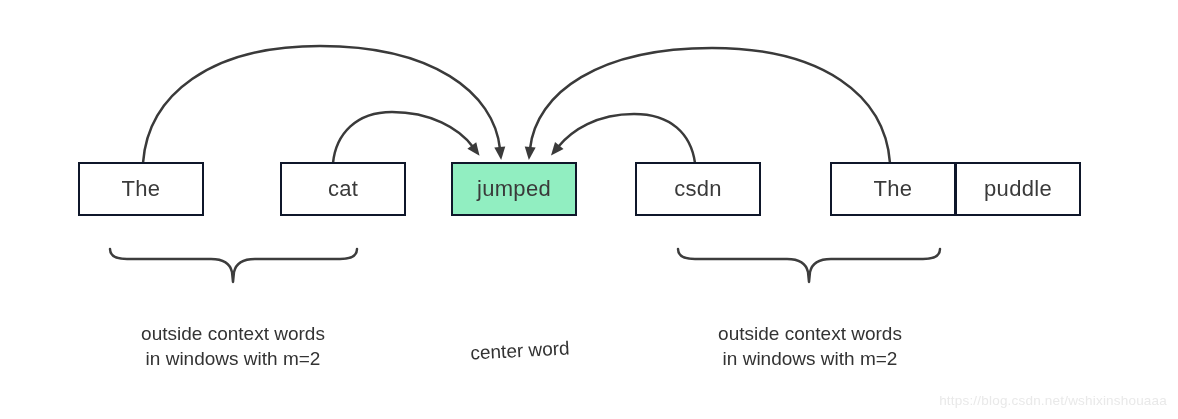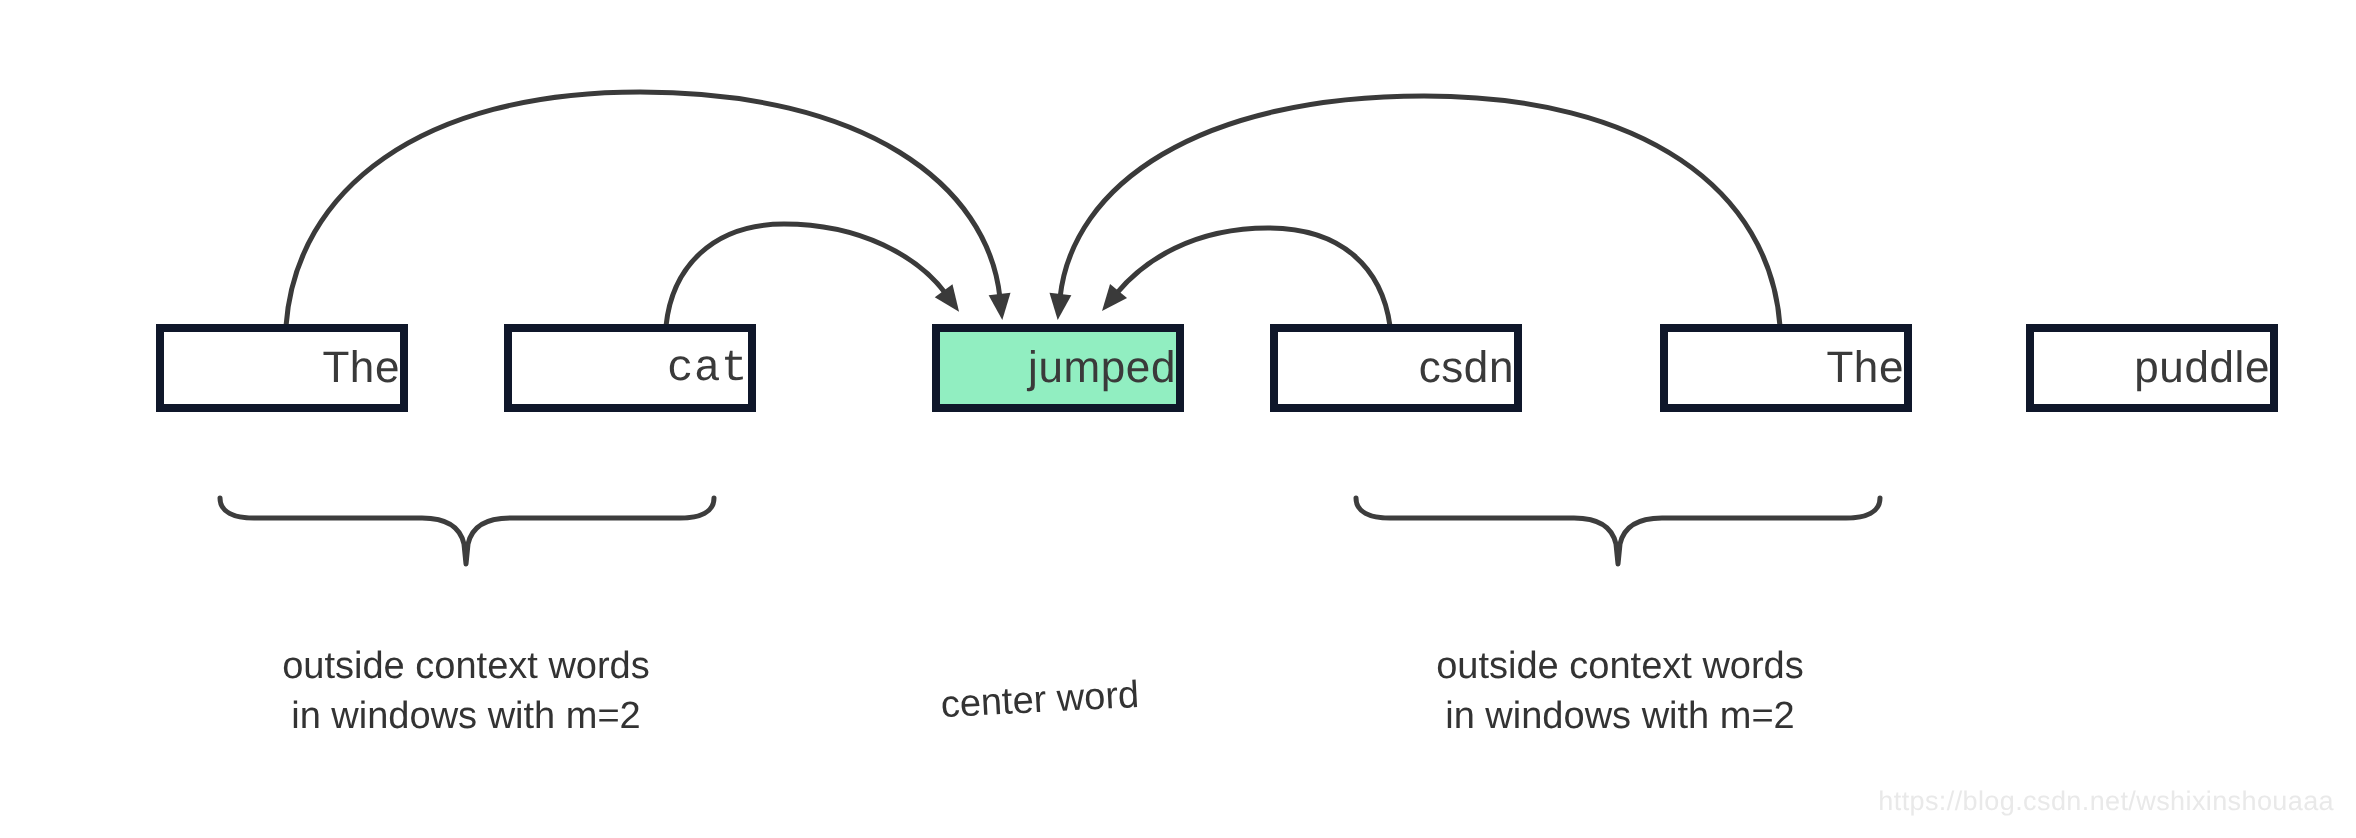--- a/index.html
+++ b/index.html
@@ -19,41 +19,41 @@
     position: absolute;
     left: 0; top: 0;
     width: 1178px;
     height: 419px;
     z-index: 1;
   }
   .word-box {
     position: absolute;
     top: 162px;
     width: 126px;
-    height: 44px;
+    height: 54px;
     box-sizing: border-box;
-    border: 4px solid #0f172a;
+    border: 2px solid #0f172a;
     background: #ffffff;
     display: flex;
     align-items: center;
-    justify-content: flex-end;
+    justify-content: center;
     font-size: 22px;
     color: #3a3a3a;
     z-index: 2;
     letter-spacing: 0.3px;
   }
   .word-box.center {
     background: #91eec1;
   }
   .wb-1 { left: 78px; }
-  .wb-2 { left: 252px; font-family: Liberation Mono, monospace; }
-  .wb-3 { left: 451px; margin-left: 15px; }
+  .wb-2 { left: 280px; }
+  .wb-3 { left: 451px; }
   .wb-4 { left: 635px; }
   .wb-5 { left: 830px; }
-  .wb-6 { left: 1013px; }
+  .wb-6 { left: 955px; }
   .caption {
     position: absolute;
     text-align: center;
     font-size: 19px;
     line-height: 25px;
     color: #333333;
     z-index: 2;
   }
   .caption-left  { left: 83px;  top: 321px; width: 300px; }
   .caption-right { left: 660px; top: 321px; width: 300px; }

